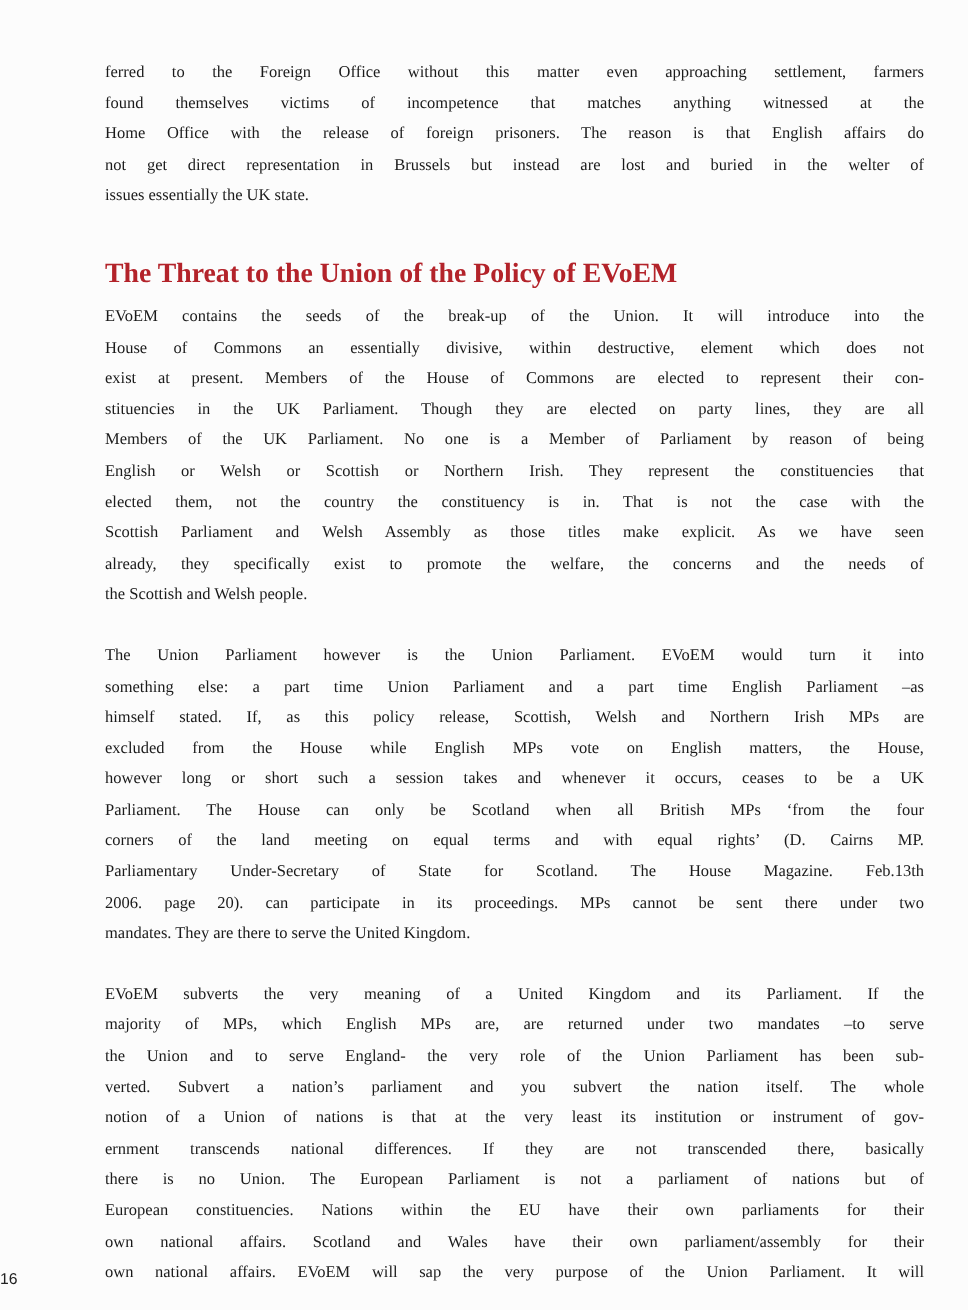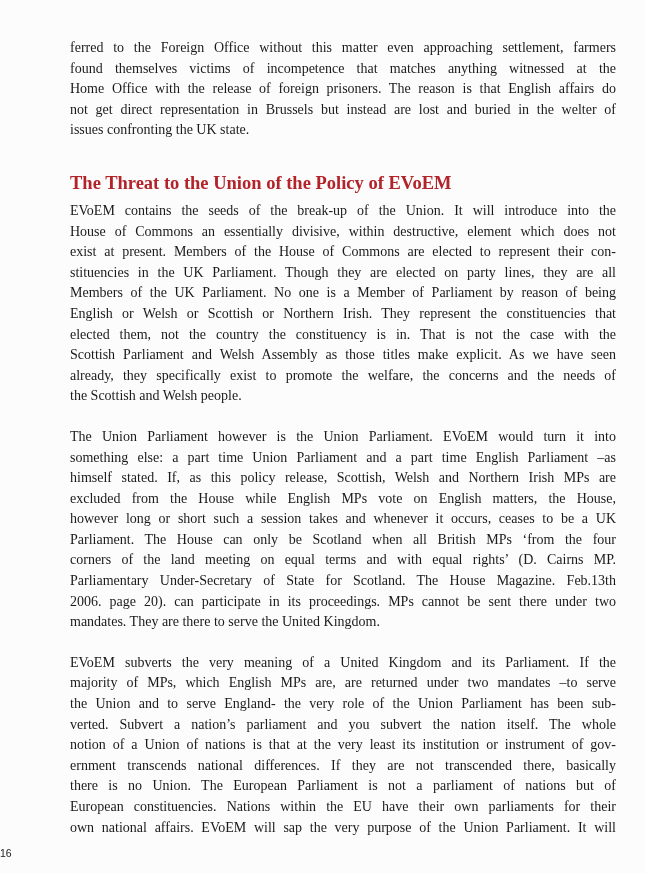--- a/index.html
+++ b/index.html
@@ -16,21 +16,21 @@
     color: #1a1a1a;
   }
   .page {
     position: absolute;
     left: 70px;
     top: 38px;
     width: 546px;
   }
   .para {
     margin: 0;
-    font-size: 14px;
+    font-size: 11px;
     line-height: 20.6px;
     text-align: justify;
     hyphens: manual;
   }
   .line {
     display: block;
     text-align: justify;
     text-align-last: justify;
     white-space: nowrap;
     height: 20.6px;
@@ -59,21 +59,21 @@
 </head>
 <body>
 
 <div class="page">
 
   <p class="para">
     <span class="line">ferred to the Foreign Office without this matter even approaching settlement, farmers</span>
     <span class="line">found themselves victims of incompetence that matches anything witnessed at the</span>
     <span class="line">Home Office with the release of foreign prisoners. The reason is that English affairs do</span>
     <span class="line">not get direct representation in Brussels but instead are lost and buried in the welter of</span>
-    <span class="line last">issues confronting the UK state.</span>
+    <span class="line last">issues essentially the UK state.</span>
   </p>
 
   <div style="height:31px"></div>
 
   <h2 class="heading">The Threat to the Union of the Policy of EVoEM</h2>
 
   <div style="height:7px"></div>
 
   <p class="para">
     <span class="line">EVoEM contains the seeds of the break-up of the Union. It will introduce into the</span>
@@ -107,19 +107,20 @@
 
   <p class="para">
     <span class="line">EVoEM subverts the very meaning of a United Kingdom and its Parliament. If the</span>
     <span class="line">majority of MPs, which English MPs are, are returned under two mandates –to serve</span>
     <span class="line">the Union and to serve England- the very role of the Union Parliament has been sub-</span>
     <span class="line">verted. Subvert a nation’s parliament and you subvert the nation itself. The whole</span>
     <span class="line">notion of a Union of nations is that at the very least its institution or instrument of gov-</span>
     <span class="line">ernment transcends national differences. If they are not transcended there, basically</span>
     <span class="line">there is no Union. The European Parliament is not a parliament of nations but of</span>
     <span class="line">European constituencies. Nations within the EU have their own parliaments for their</span>
+    <span class="line">own national affairs. Scotland and Wales have their own parliament/assembly for their</span>
     <span class="line">own national affairs. EVoEM will sap the very purpose of the Union Parliament. It will</span>
 
   </p>
 
 </div>
 
 <div class="footer">16</div>
 
 </body></html>

